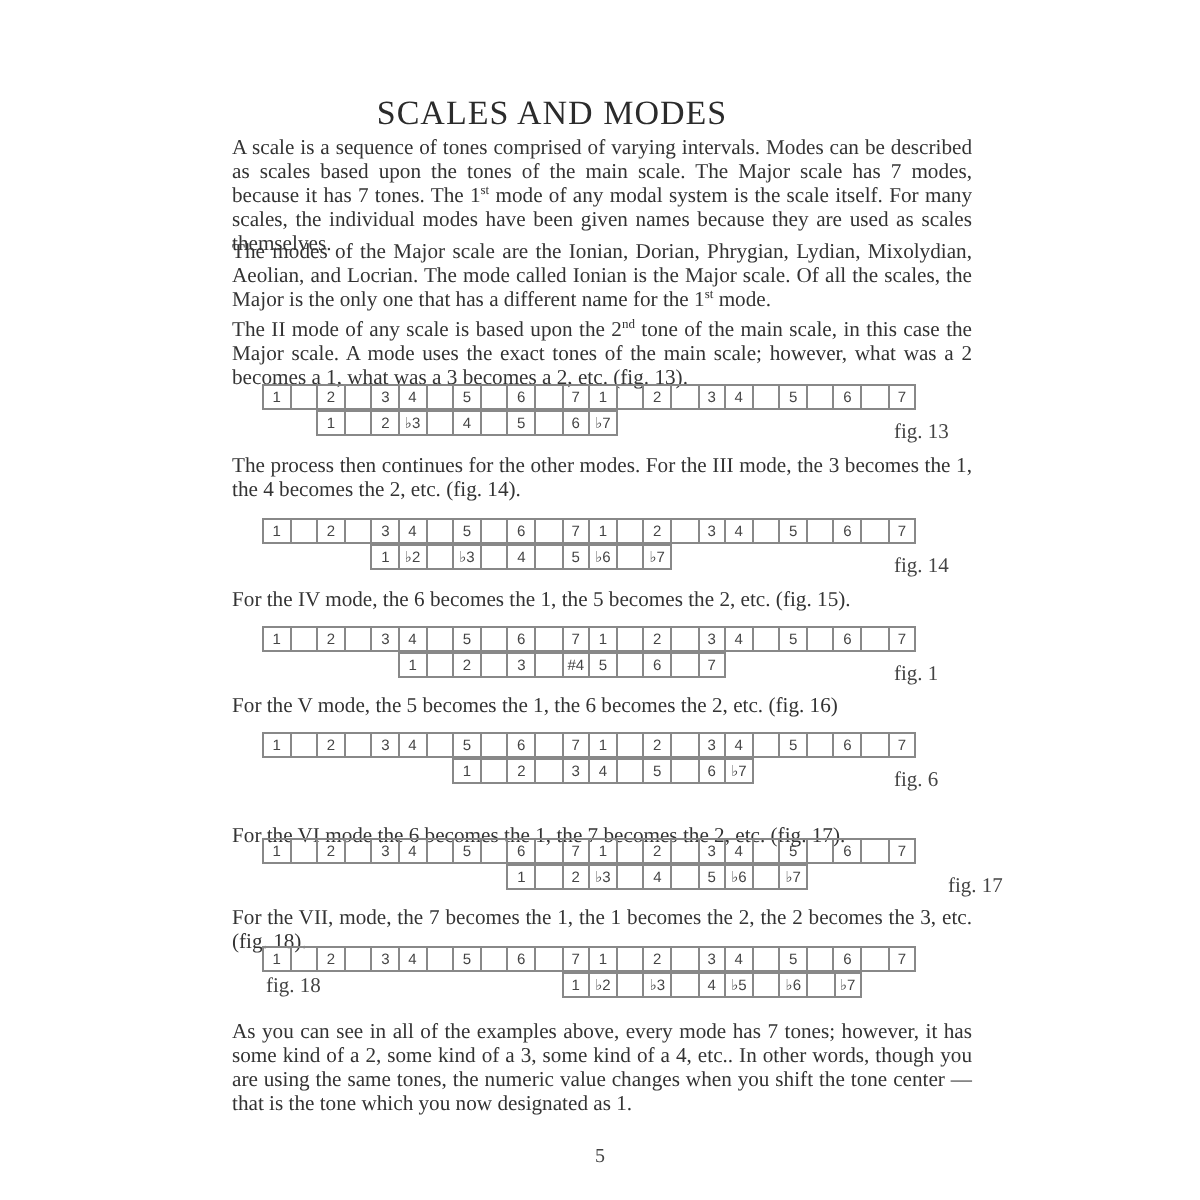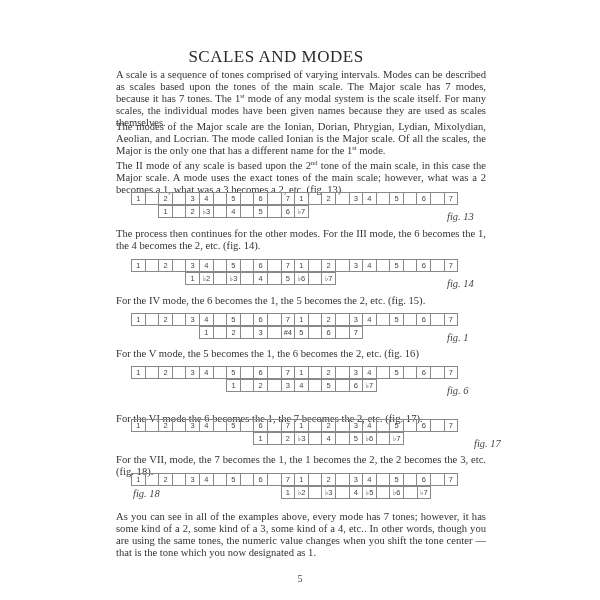--- a/index.html
+++ b/index.html
@@ -20,21 +20,21 @@
     position: absolute; left: 131px; height: 13px; display: flex;
     border-top: 1px solid #888; border-bottom: 1px solid #888; border-left: 1px solid #888;
     box-sizing: border-box;
   }
   .cell {
     width: 13.6px; height: 100%; box-sizing: border-box; border-right: 1px solid #888;
     font-family: "Liberation Sans", "DejaVu Sans", sans-serif; font-size: 7.5px;
     line-height: 12px; text-align: center; color: #444;
   }
   .figlabel {
-    position: absolute; font-style: italic; font-size: 10.5px; color: #444;
+    position: absolute; font-size: 10.5px; color: #444;
   }
   .pagenum {
     position: absolute; left: 0; width: 600px; top: 573px; text-align: center;
     font-size: 10px; color: #444;
   }
 </style>
 </head>
 <body>
 
 <div class="title">SCALES AND MODES</div>
@@ -77,21 +77,21 @@
     <div class="cell"></div>
     <div class="cell">4</div>
     <div class="cell"></div>
     <div class="cell">5</div>
     <div class="cell"></div>
     <div class="cell">6</div>
     <div class="cell">♭7</div>
   </div>
 <div class="figlabel" style="left:447px; top:211px">fig. 13</div>
 
-<div class="para" style="top:228px">The process then continues for the other modes. For the III mode, the 6 becomes the 1, the 4 becomes the 2, etc. (fig. 14).</div>
+<div class="para" style="top:228px">The process then continues for the other modes. For the III mode, the 3 becomes the 1, the 4 becomes the 2, etc. (fig. 14).</div>
 
 <div class="grid" style="top: 259px; left: 131px;">
     <div class="cell">1</div>
     <div class="cell"></div>
     <div class="cell">2</div>
     <div class="cell"></div>
     <div class="cell">3</div>
     <div class="cell">4</div>
     <div class="cell"></div>
     <div class="cell">5</div>

